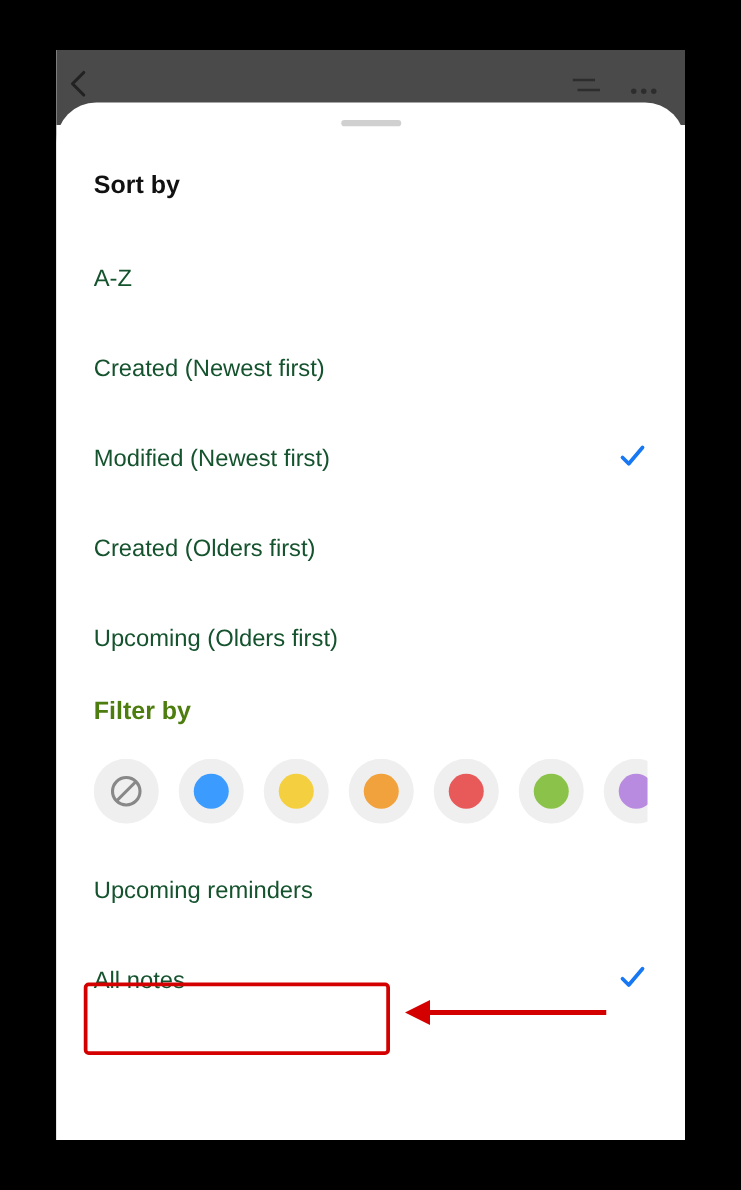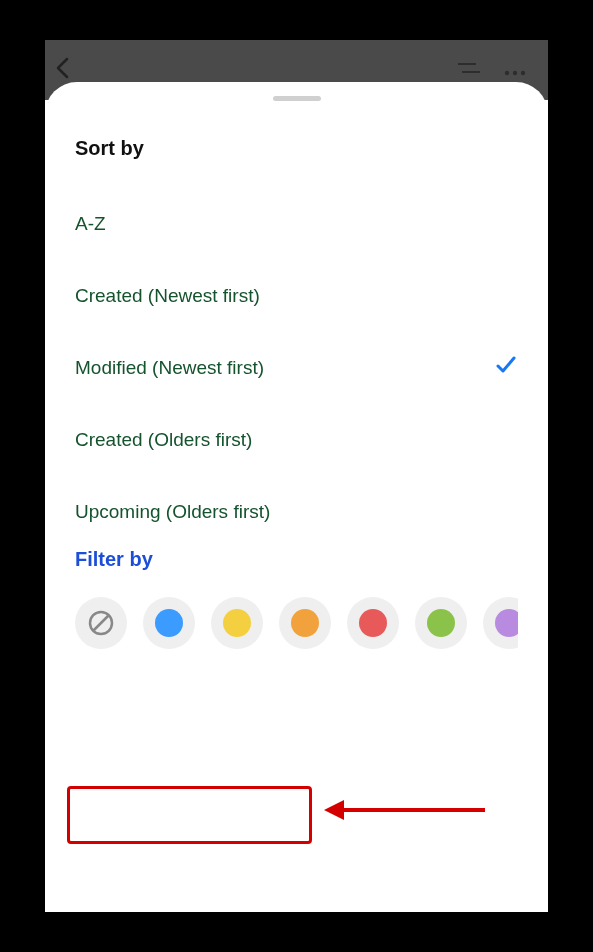--- a/index.html
+++ b/index.html
@@ -77,21 +77,22 @@
       cursor: pointer;
     }
     .checkmark {
       color: #1877f2;
       font-size: 26px;
       font-weight: 400;
     }
     .filter-section-title {
       font-weight: 700;
       font-size: 20px;
-      color: #1d4ed8;
+      color: #4d7c0f;
+      margin-top: 10px;
       margin-bottom: 26px;
     }
     .swatch-row {
       display: flex;
       gap: 16px;
       margin-bottom: 18px;
       overflow: hidden;
     }
     .swatch-outer {
       width: 52px;
@@ -201,20 +202,29 @@
         </div>
         <div class="swatch-outer">
           <div class="swatch-inner" style="background: rgb(139, 195, 74);"></div>
         </div>
         <div class="swatch-outer">
           <div class="swatch-inner" style="background: rgb(185, 139, 224);"></div>
         </div>
       </div>
 
     <div id="filter-options">
+        <div class="option-row">
+          <span>Upcoming reminders</span>
+        </div>
+        <div class="option-row">
+          <span>All notes</span>
+          <span class="checkmark"><svg width="24" height="24" viewBox="0 0 24 24">
+              <path d="M4 13 L9 18 L20 5" stroke="#1877f2" stroke-width="3" fill="none" stroke-linecap="round" stroke-linejoin="round"></path>
+            </svg></span>
+        </div>
       </div>
   </div>
 
   <div class="highlight-box" style="left:22px; top:746px; width:245px; height:58px;"></div>
   <svg class="arrow-svg" style="left:275px; top:748px;" width="170" height="40" viewBox="0 0 170 40">
     <line x1="165" y1="22" x2="18" y2="22" stroke="#d40000" stroke-width="4"></line>
     <polygon points="4,22 24,12 24,32" fill="#d40000"></polygon>
   </svg>
 
 </div>

